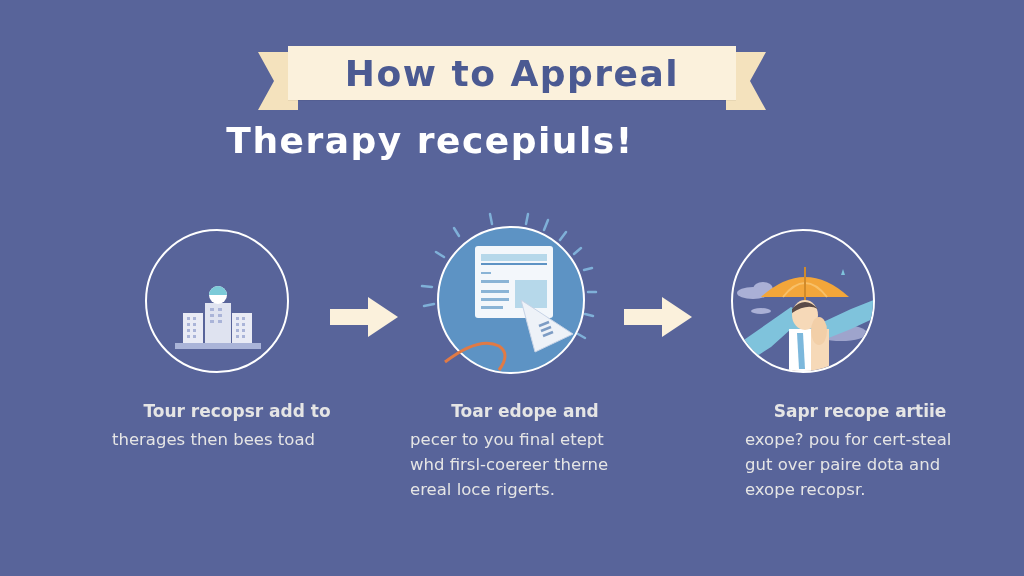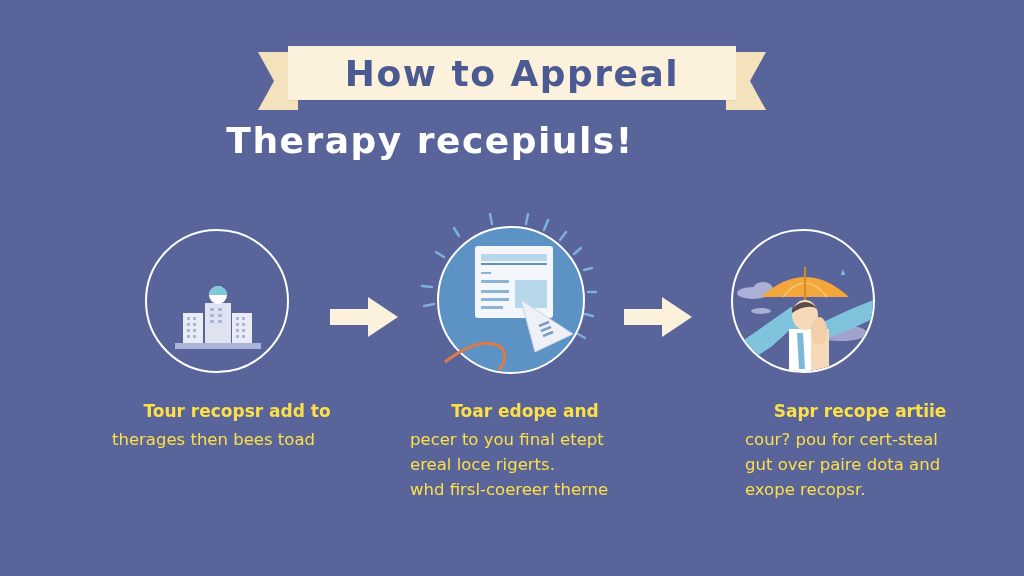--- a/index.html
+++ b/index.html
@@ -27,21 +27,21 @@
     position:absolute; width:144px; height:144px; border-radius:50%;
     border:2px solid #ffffff; box-sizing:border-box;
   }
   .c1 { left:145px; top:229px; }
   .c2 { left:437px; top:226px; width:148px; height:148px; background:#5d93c4; }
   .c3 { left:731px; top:229px; overflow:hidden; }
   .arrow { position:absolute; }
   .arrow1 { left:328px; top:295px; }
   .arrow2 { left:622px; top:295px; }
   .step-text {
-    position:absolute; color:#fde047; font-size:16.5px; line-height:25px;
+    position:absolute; color:#e5e5e5; font-size:16.5px; line-height:25px;
   }
   .step-title { font-weight:bold; font-size:17px; text-align:center; margin-bottom:3px; }
   .s1 { left:112px; top:399px; width:250px; }
   .s2 { left:410px; top:399px; width:230px; }
   .s3 { left:745px; top:399px; width:230px; }
 </style>
 </head>
 <body>
 
 <div class="banner-wrap">
@@ -156,22 +156,22 @@
 </div>
 
 <div class="step-text s1">
   <div class="step-title">Tour recopsr add to</div>
   <div>therages then bees toad</div>
 </div>
 
 <div class="step-text s2">
   <div class="step-title">Toar edope and</div>
   <div>pecer to you final etept</div>
+  <div>whd firsl-coereer therne</div>
   <div>ereal loce rigerts.</div>
-  <div>whd firsl-coereer therne</div>
 </div>
 
 <div class="step-text s3">
   <div class="step-title">Sapr recope artiie</div>
-  <div>cour? pou for cert-steal</div>
+  <div>exope? pou for cert-steal</div>
   <div>gut over paire dota and</div>
   <div>exope recopsr.</div>
 </div>
 
 </body></html>

